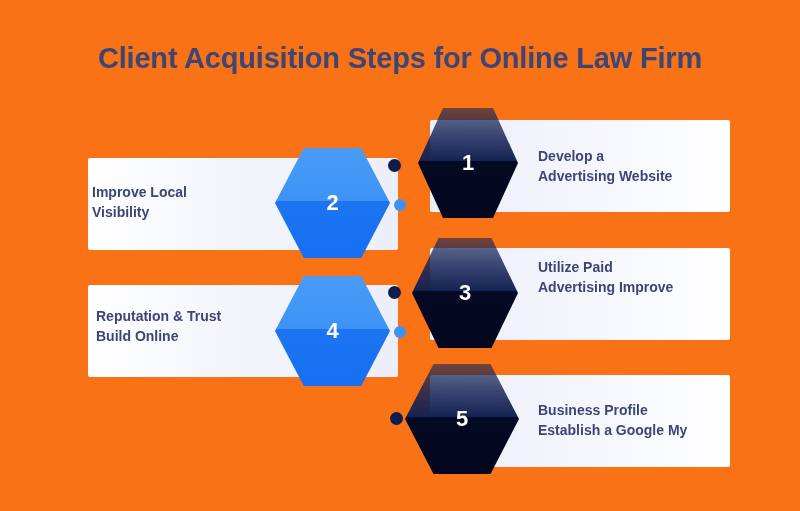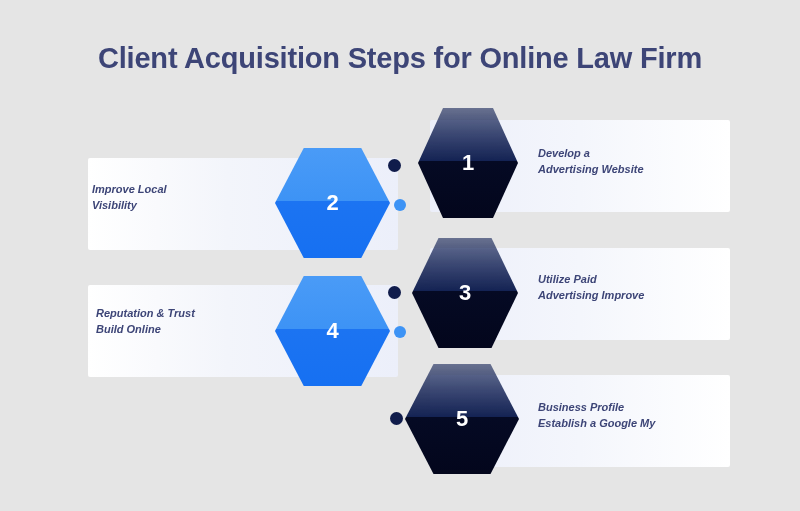--- a/index.html
+++ b/index.html
@@ -10,21 +10,21 @@
     width: 800px;
     height: 511px;
     background: #ffffff;
     font-family: "Liberation Sans", sans-serif;
     overflow: hidden;
   }
   .canvas {
     position: relative;
     width: 800px;
     height: 511px;
-    background: #e5e5e5;
+    background: #f97316;
   }
 
   
   .title {
     position: absolute;
     left: 0;
     top: 42px;
     width: 800px;
     text-align: center;
     font-size: 29px;
@@ -110,36 +110,35 @@
   .dot-navy {
     background: #101c4b;
   }
   .dot-blue {
     background: #3d93f5;
   }
 
   
   .label {
     position: absolute;
-    font-size: 11px;
+    font-size: 14px;
     font-weight: bold;
     line-height: 1.45;
     color: #3d4577;
-    font-style: italic;
   }
   .label-left {
     text-align: left;
   }
   .label-right {
     text-align: left;
   }
   .lbl-2 { left: 92px; top: 182px; width: 190px; }
   .lbl-4 { left: 96px; top: 306px; width: 200px; }
   .lbl-1 { left: 538px; top: 146px; width: 220px; }
-  .lbl-3 { left: 538px; top: 272px; width: 220px; }
+  .lbl-3 { left: 538px; top: 257px; width: 220px; }
   .lbl-5 { left: 538px; top: 400px; width: 230px; }
 </style>
 </head>
 <body>
 
 <div class="canvas">
 
   <div class="title">Client Acquisition Steps for Online Law Firm</div>
 
   <div class="band band-left band-l1"></div>

